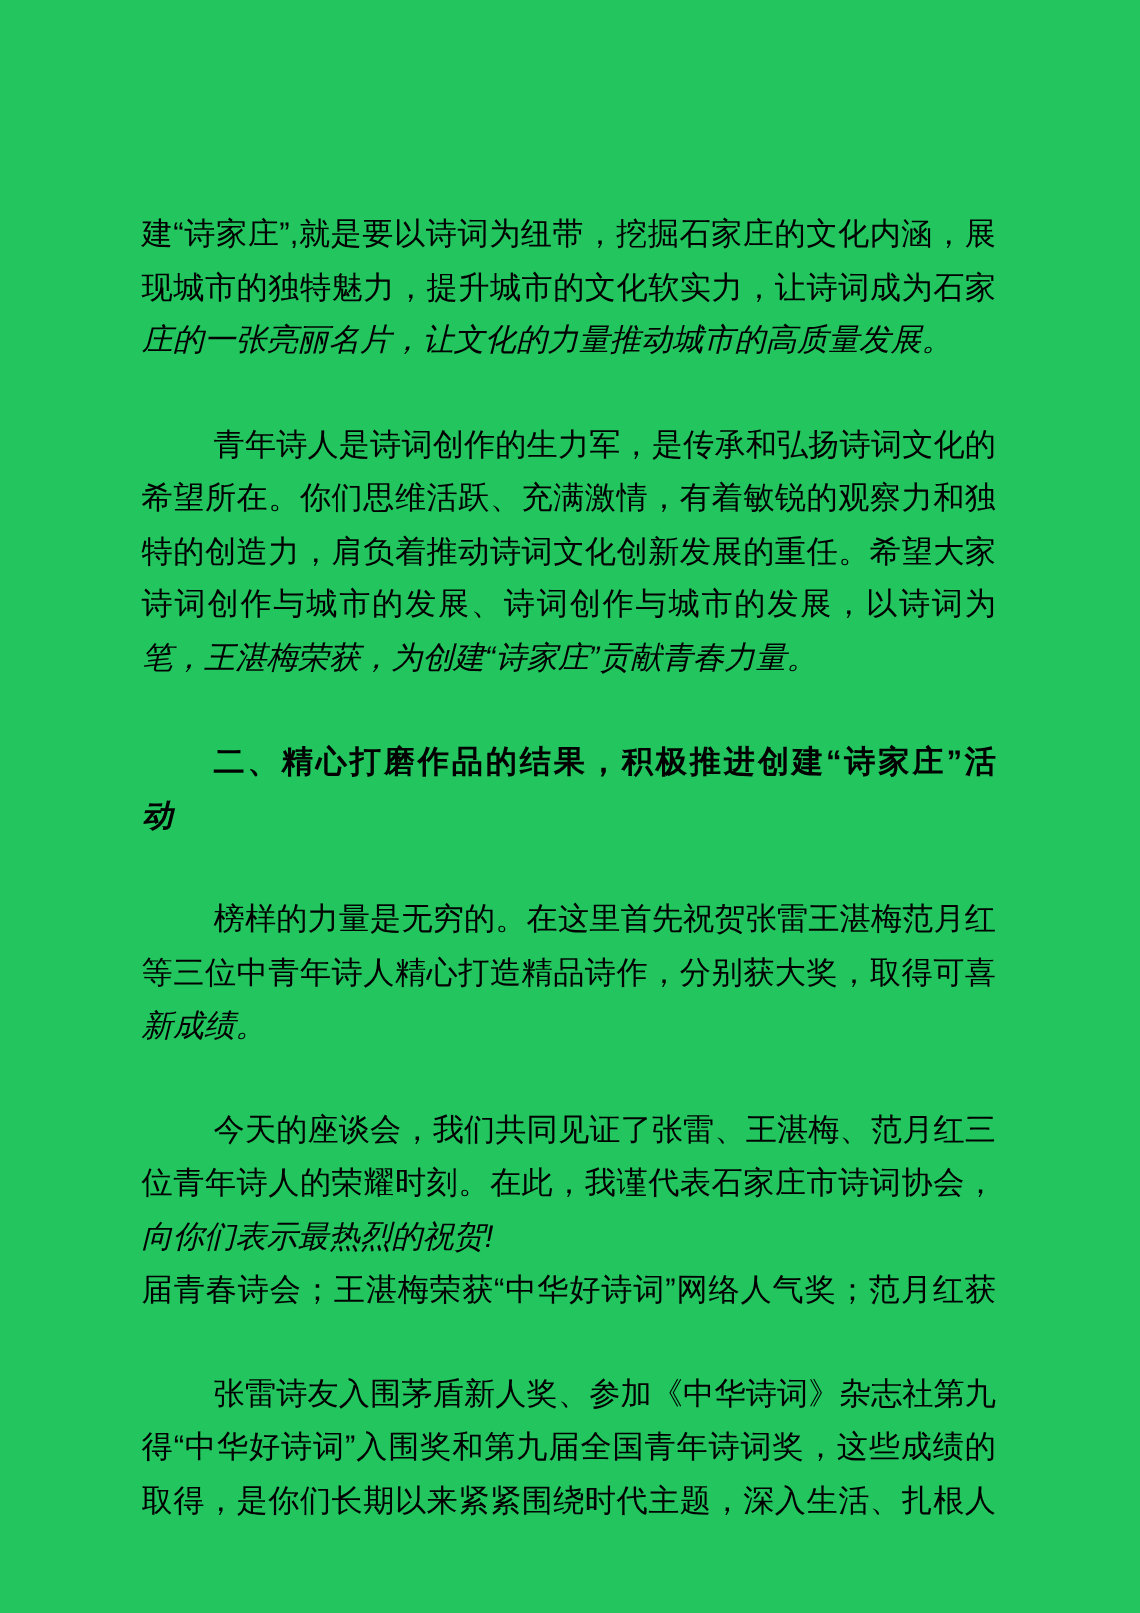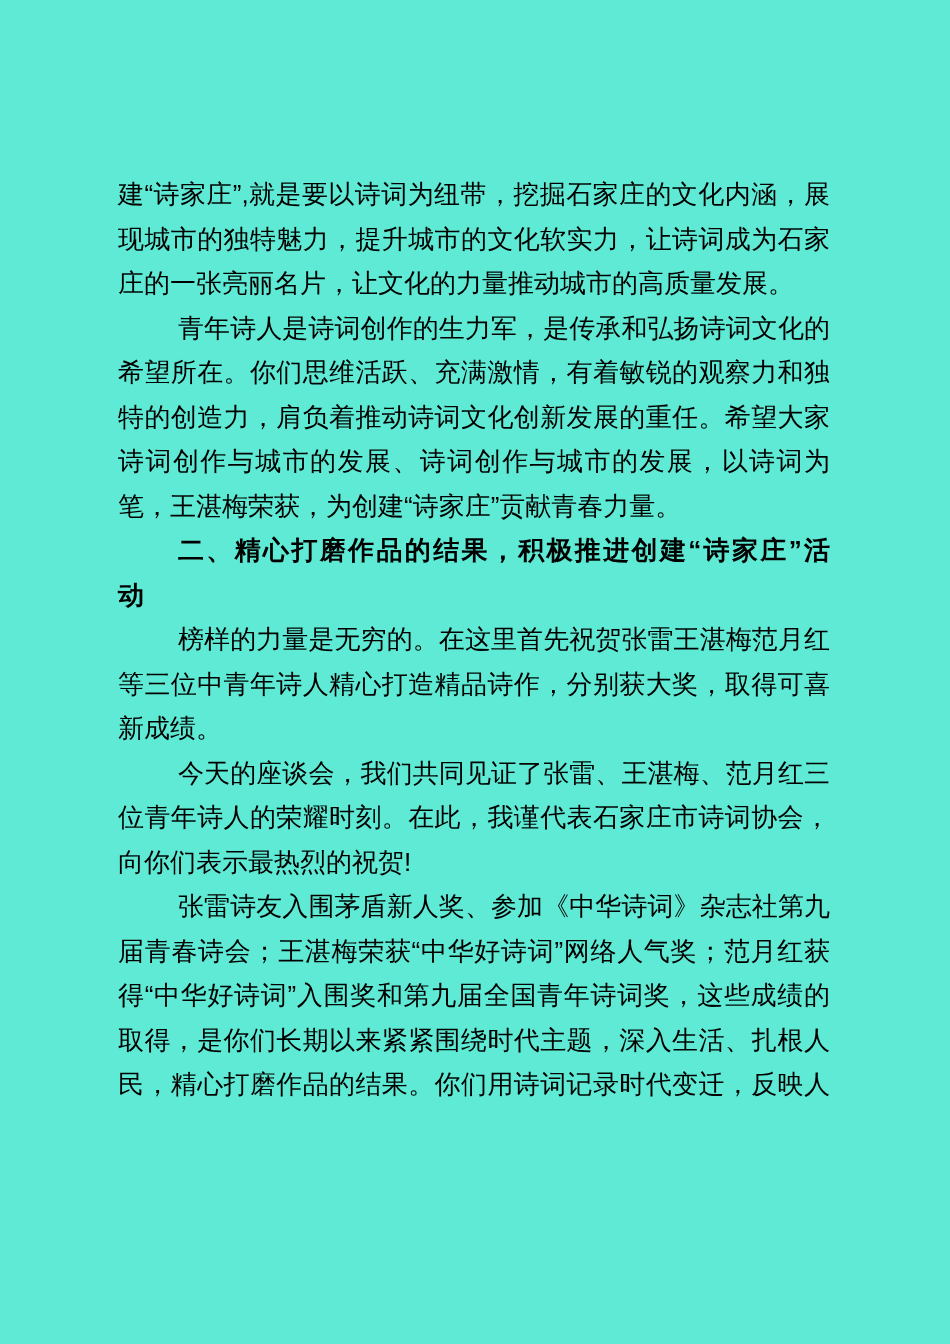--- a/index.html
+++ b/index.html
@@ -30,48 +30,49 @@
     text-align: justify;
     text-justify: inter-character;
     letter-spacing: 0;
   }
   .line.just {
     text-align-last: justify;
   }
   .line.last {
     text-align: right;
     text-align-last: left;
+    font-style: italic;
   }
   .line.indent {
     text-indent: 60px;
+    margin-top: 42px;
   }
   .line.heading {
     font-weight: 700;
   }
 </style>
 </head>
 <body>
 
-<div class="page" style="background: #5eead4;">
+<div class="page" style="background: #22c55e;">
   <div class="text-block" style="color: rgb(0, 0, 0);">
       <div class="line just">建“诗家庄”,就是要以诗词为纽带，挖掘石家庄的文化内涵，展</div>
       <div class="line just">现城市的独特魅力，提升城市的文化软实力，让诗词成为石家</div>
       <div class="line last">庄的一张亮丽名片，让文化的力量推动城市的高质量发展。</div>
       <div class="line indent just">青年诗人是诗词创作的生力军，是传承和弘扬诗词文化的</div>
       <div class="line just">希望所在。你们思维活跃、充满激情，有着敏锐的观察力和独</div>
       <div class="line just">特的创造力，肩负着推动诗词文化创新发展的重任。希望大家</div>
       <div class="line just">诗词创作与城市的发展、诗词创作与城市的发展，以诗词为</div>
       <div class="line last">笔，王湛梅荣获，为创建“诗家庄”贡献青春力量。</div>
       <div class="line heading indent just">二、精心打磨作品的结果，积极推进创建“诗家庄”活</div>
       <div class="line heading last">动</div>
       <div class="line indent just">榜样的力量是无穷的。在这里首先祝贺张雷王湛梅范月红</div>
       <div class="line just">等三位中青年诗人精心打造精品诗作，分别获大奖，取得可喜</div>
       <div class="line last">新成绩。</div>
       <div class="line indent just">今天的座谈会，我们共同见证了张雷、王湛梅、范月红三</div>
       <div class="line just">位青年诗人的荣耀时刻。在此，我谨代表石家庄市诗词协会，</div>
       <div class="line last">向你们表示最热烈的祝贺!</div>
+      <div class="line just">届青春诗会；王湛梅荣获“中华好诗词”网络人气奖；范月红获</div>
       <div class="line indent just">张雷诗友入围茅盾新人奖、参加《中华诗词》杂志社第九</div>
-      <div class="line just">届青春诗会；王湛梅荣获“中华好诗词”网络人气奖；范月红获</div>
       <div class="line just">得“中华好诗词”入围奖和第九届全国青年诗词奖，这些成绩的</div>
       <div class="line just">取得，是你们长期以来紧紧围绕时代主题，深入生活、扎根人</div>
-      <div class="line just">民，精心打磨作品的结果。你们用诗词记录时代变迁，反映人</div>
     </div>
 </div>
 
 </body></html>

